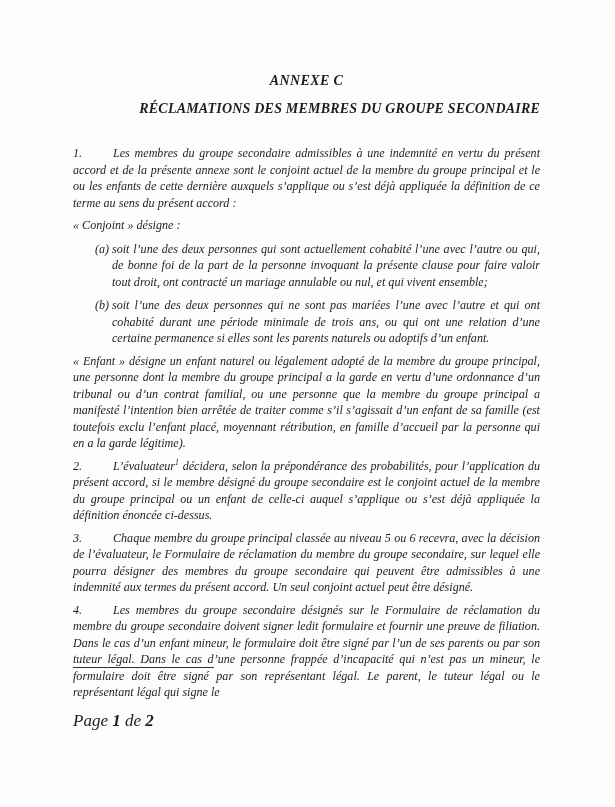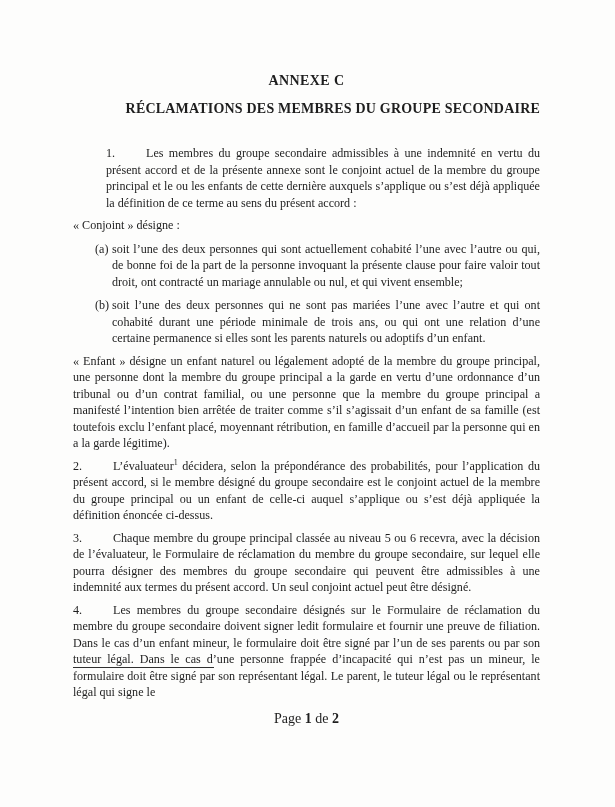--- a/index.html
+++ b/index.html
@@ -5,20 +5,21 @@
   html, body { margin: 0; padding: 0; background: #e8e8e8; }
   .page {
     position: relative;
     width: 615px;
     height: 807px;
     margin: 0 auto;
     background: #fdfdfc;
     font-family: "Liberation Serif", serif;
     color: #1e1e1e;
     overflow: hidden;
+    font-style: italic;
   }
   .content {
     position: absolute;
     left: 73px;
     top: 0;
     width: 467px;
   }
   h1.annex-heading {
     margin: 74px 0 0 0;
     font-size: 14px;
@@ -34,21 +35,21 @@
     text-align: right;
     font-weight: bold;
     letter-spacing: 0.2px;
   }
   .para {
     margin: 6px 0 0 0;
     font-size: 12.1px;
     line-height: 16.5px;
     text-align: justify;
   }
-  .para.first { margin-top: 30px; margin-left: 33px; }
+  .para.first { margin-top: 30px; }
   .pnum { display: inline-block; width: 40px; }
   .list-item {
     display: flex;
     margin: 7px 0 0 22px;
     font-size: 12.1px;
     line-height: 16.5px;
   }
   .item-label { flex: 0 0 17px; }
   .item-text { flex: 1; text-align: justify; }
   sup.fnref {
@@ -71,22 +72,22 @@
     font-size: 10.8px;
     line-height: 14px;
     text-align: justify;
   }
   .footnote sup.fnref { font-size: 7px; }
   .page-number {
     position: absolute;
     left: 73px;
     top: 711px;
     width: 467px;
-    text-align: center;
-    font-size: 14px;
+    text-align: left;
+    font-size: 17px;
   }
   .page-number b { font-weight: bold; }
 </style>
 </head>
 <body>
 
 <div class="page">
   <div class="content">
 
     <h1 class="annex-heading">ANNEXE C</h1>

